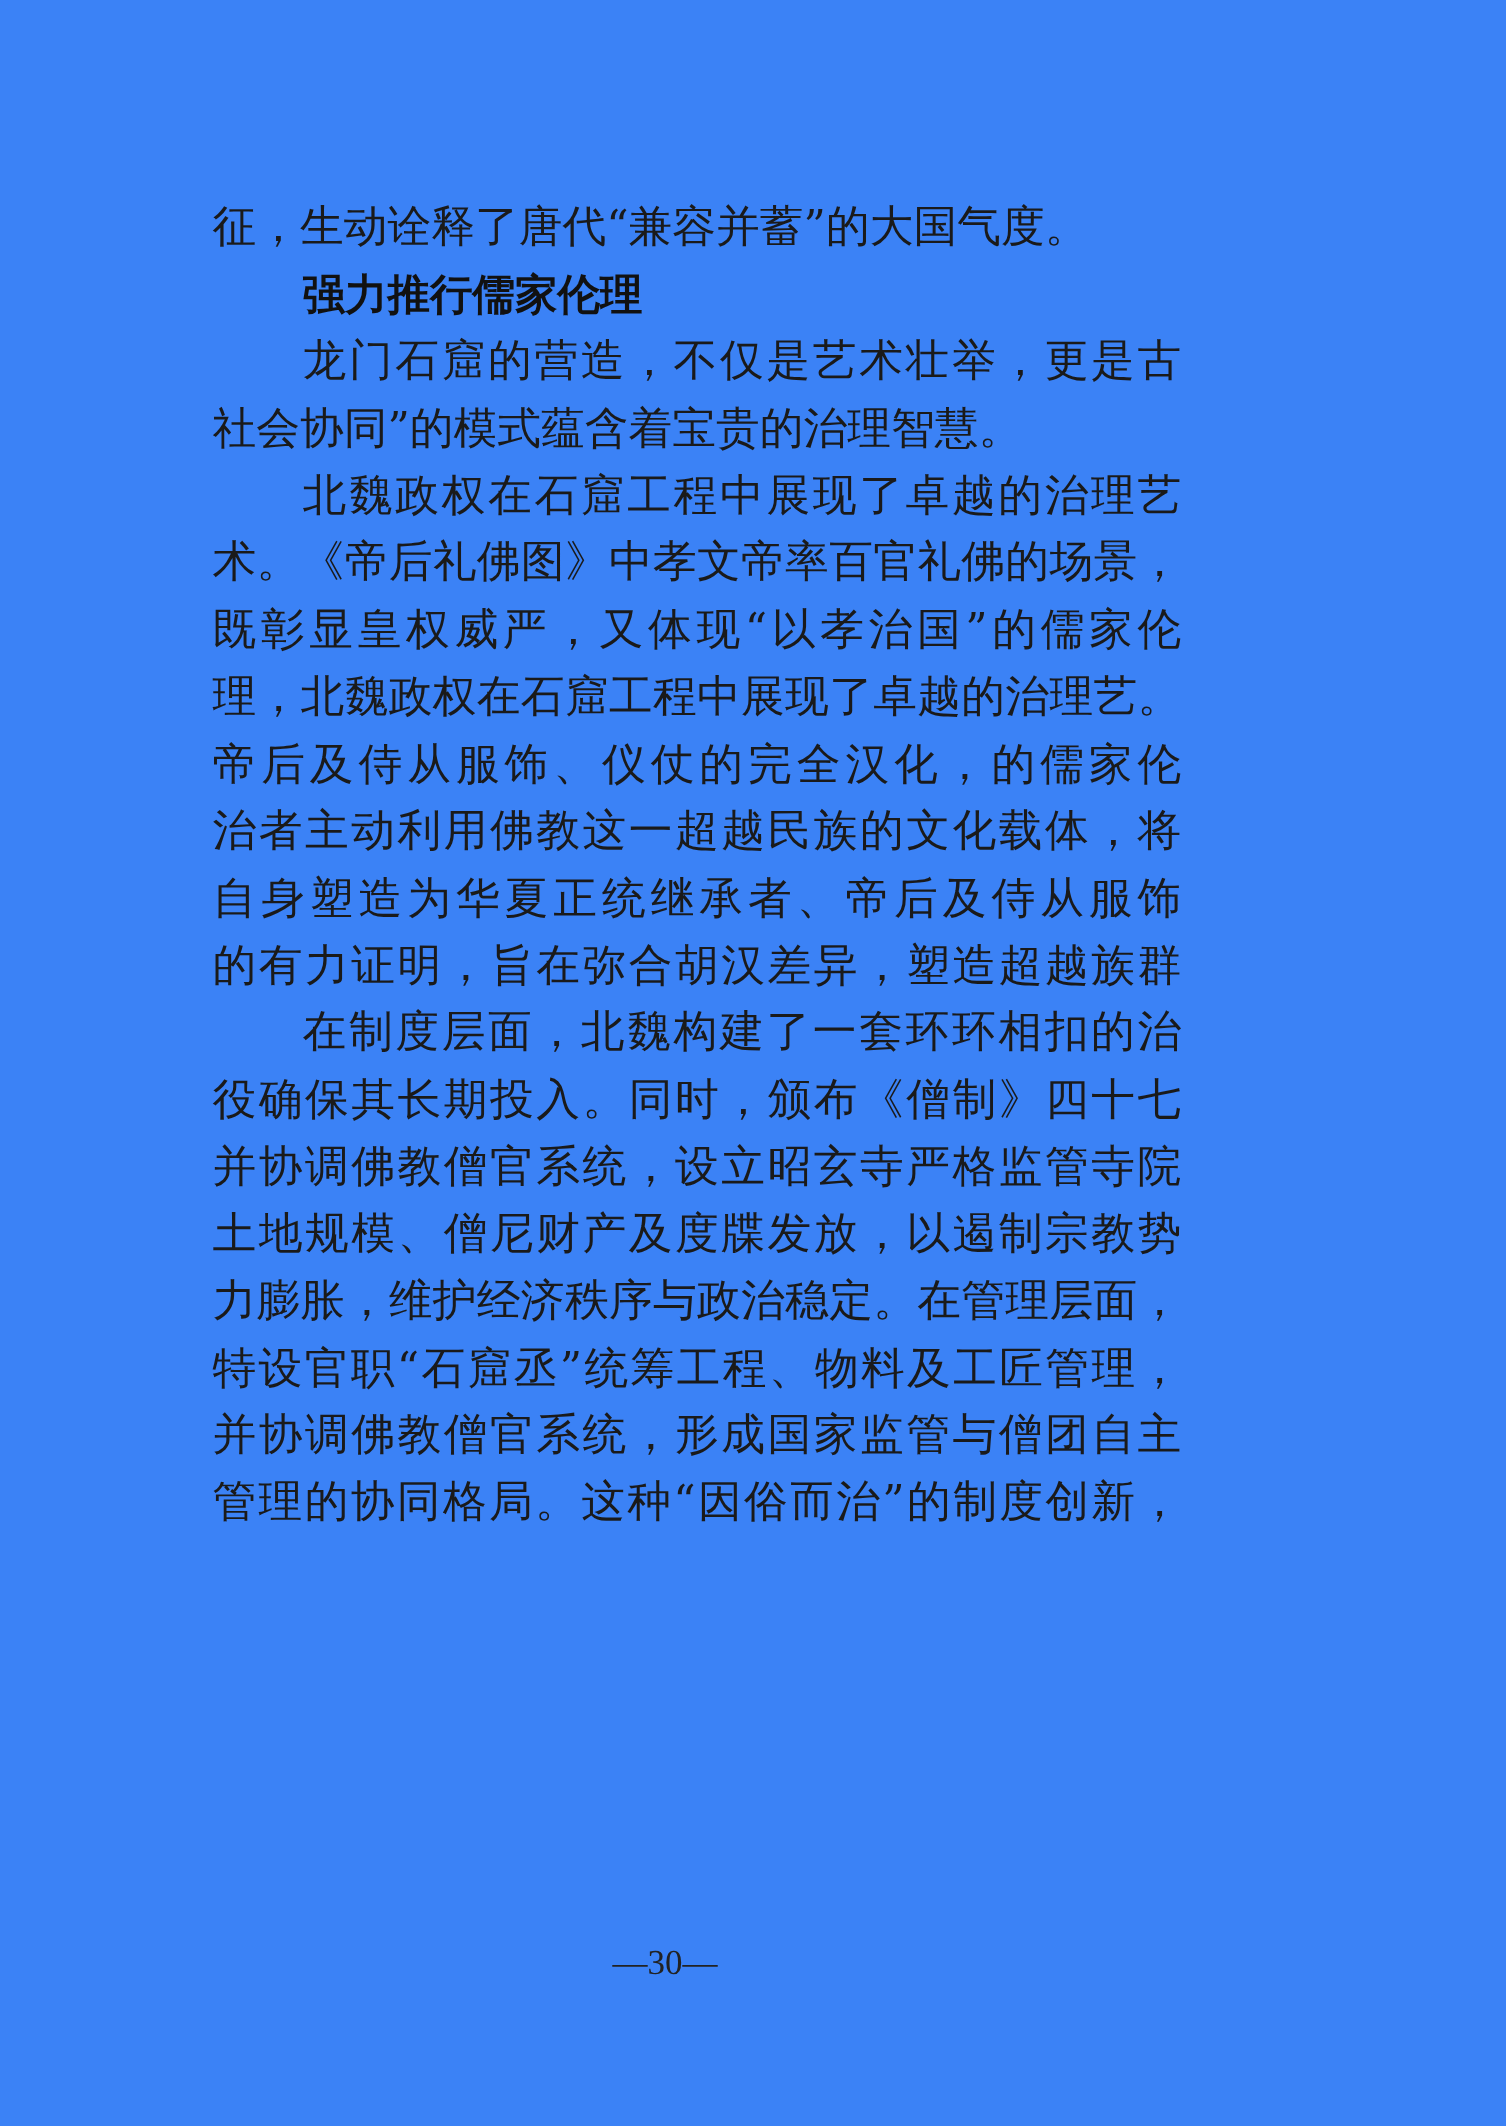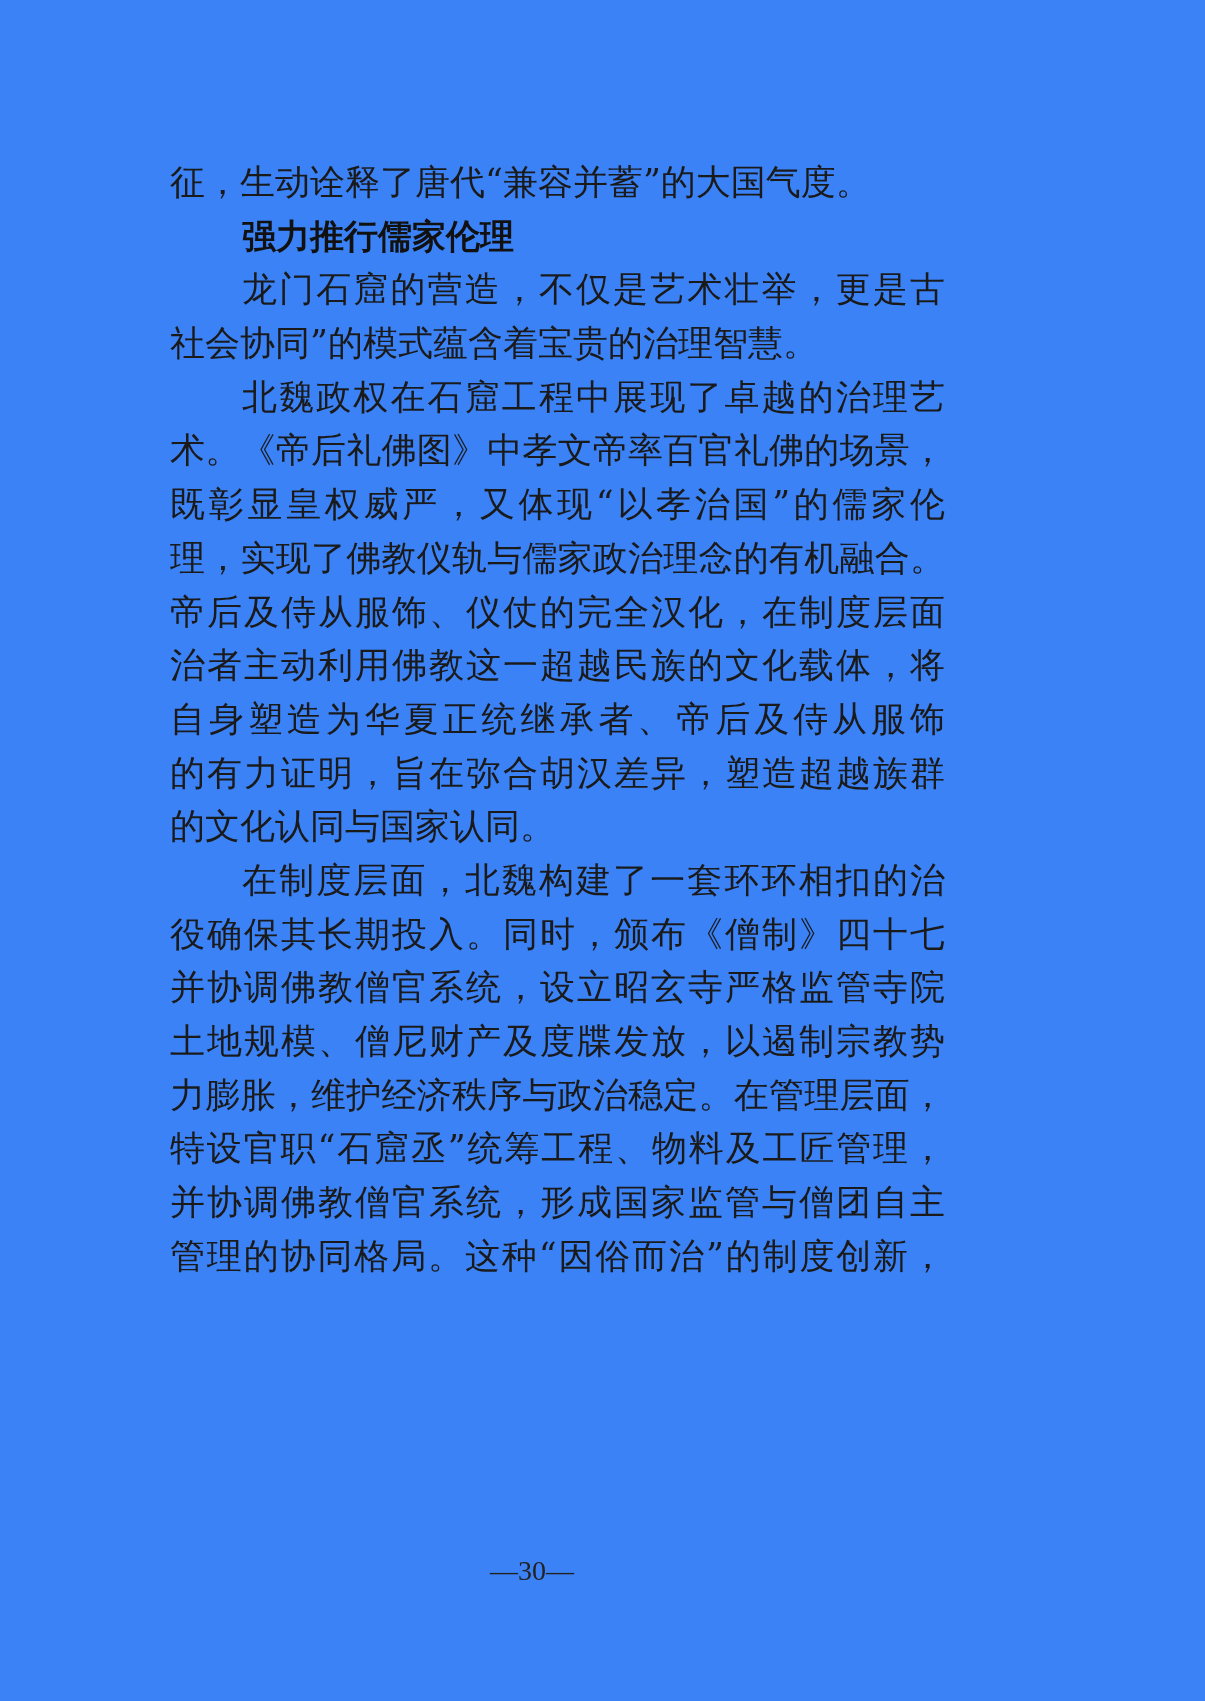--- a/index.html
+++ b/index.html
@@ -35,26 +35,25 @@
   <div class="text-block">
     <span class="line last">征，生动诠释了唐代“兼容并蓄”的大国气度。</span>
     <span class="heading">强力推行儒家伦理</span>
 
     <span class="line indent">龙门石窟的营造，不仅是艺术壮举，更是古</span>
     <span class="line last">社会协同”的模式蕴含着宝贵的治理智慧。</span>
 
     <span class="line indent">北魏政权在石窟工程中展现了卓越的治理艺</span>
     <span class="line">术。《帝后礼佛图》中孝文帝率百官礼佛的场景，</span>
     <span class="line">既彰显皇权威严，又体现“以孝治国”的儒家伦</span>
-    <span class="line">理，实现了佛教仪轨与儒家政治理念的有机融合。</span>
-    <span class="line">帝后及侍从服饰、仪仗的完全汉化，在制度层面</span>
+    <span class="line">理，北魏政权在石窟工程中展现了卓越的治理艺。</span>
+    <span class="line">帝后及侍从服饰、仪仗的完全汉化，的儒家伦</span>
     <span class="line">治者主动利用佛教这一超越民族的文化载体，将</span>
     <span class="line">自身塑造为华夏正统继承者、帝后及侍从服饰</span>
     <span class="line">的有力证明，旨在弥合胡汉差异，塑造超越族群</span>
-    <span class="line last">的文化认同与国家认同。</span>
 
     <span class="line indent">在制度层面，北魏构建了一套环环相扣的治</span>
     <span class="line">役确保其长期投入。同时，颁布《僧制》四十七</span>
     <span class="line">并协调佛教僧官系统，设立昭玄寺严格监管寺院</span>
     <span class="line">土地规模、僧尼财产及度牒发放，以遏制宗教势</span>
     <span class="line">力膨胀，维护经济秩序与政治稳定。在管理层面，</span>
     <span class="line">特设官职“石窟丞”统筹工程、物料及工匠管理，</span>
     <span class="line">并协调佛教僧官系统，形成国家监管与僧团自主</span>
     <span class="line">管理的协同格局。这种“因俗而治”的制度创新，</span>
   </div>

